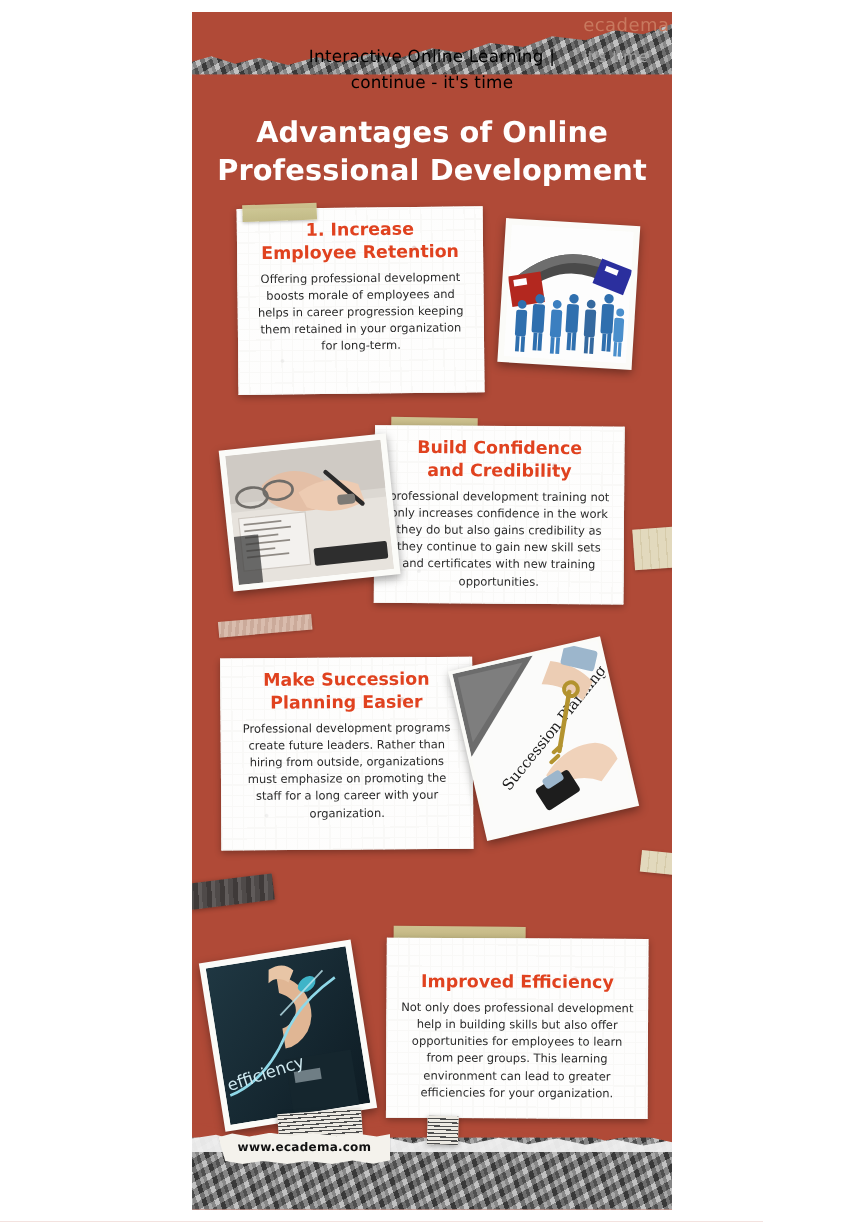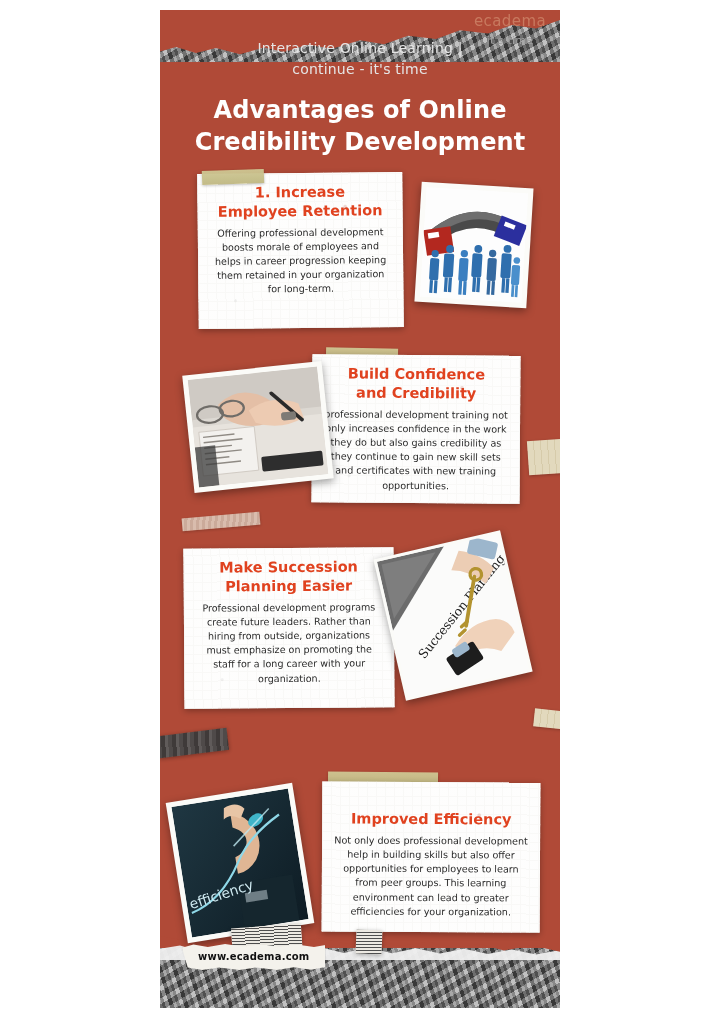--- a/index.html
+++ b/index.html
@@ -57,36 +57,36 @@
     position: absolute; left: 0; bottom: 48px; width: 100%; height: 16px;
     background: #efefef;
     clip-path: polygon(0 30%, 5% 10%, 10% 45%, 16% 14%, 22% 50%, 28% 18%,
       34% 52%, 40% 20%, 46% 56%, 52% 22%, 58% 58%, 64% 26%, 70% 60%,
       76% 30%, 82% 62%, 88% 34%, 94% 66%, 100% 38%, 100% 100%, 0 100%);
     opacity: .95;
   }
 
   
   #logo {
-    position: absolute; right: 14px; top: 4px;
-    text-align: center; line-height: 1; z-index: 30;
+    position: absolute; right: 2px; top: 4px;
+    text-align: left; line-height: 1; z-index: 30;
   }
   #logo .mark {
     font-size: 15px; font-weight: 400; letter-spacing: .4px;
     color: #c8795f; font-family: "DejaVu Sans", sans-serif;
   }
   #logo .tag {
-    font-size: 11px; color: #9f9f9f; letter-spacing: .2px; margin-top: 6px;
+    font-size: 13px; color: #9f9f9f; letter-spacing: .2px; margin-top: 13px;
   }
 
   
   #subtitle {
     position: absolute; top: 28px; left: 0; width: 100%;
     text-align: center; z-index: 20;
-    color: #e5e5e5; font-size: 14px; line-height: 1.5;
+    color: #000000; font-size: 14px; line-height: 1.5;
     font-family: "DejaVu Sans", sans-serif; letter-spacing: .2px;
   }
   #main-title {
     position: absolute; top: 84px; left: 0; width: 100%;
     text-align: center; z-index: 20;
     color: #ffffff; font-size: 24px; font-weight: bold;
     line-height: 1.35; letter-spacing: .1px;
   }
 
   
@@ -185,21 +185,21 @@
     <div class="mark">ecadema</div>
     <div class="tag">it's time</div>
   </div>
 
   <div id="subtitle">
     <div>Interactive Online Learning |</div>
     <div>continue - it's time</div>
   </div>
   <div id="main-title">
     <div>Advantages of Online</div>
-    <div>Credibility Development</div>
+    <div>Professional Development</div>
   </div>
 
   <div class="paper" style="left:38px; top:163px; width:205px; height:155px; transform:rotate(-0.6deg);">
     <div class="card-title">
       <div>1. Increase</div>
       <div>Employee Retention</div>
     </div>
     <div class="card-body">Offering professional development boosts morale of employees and helps in career progression keeping them retained in your organization for long-term.</div>
   </div>
   <div class="tape tape-khaki" style="left:42px; top:160px; width:62px; height:14px; transform:rotate(-2deg);"></div>

